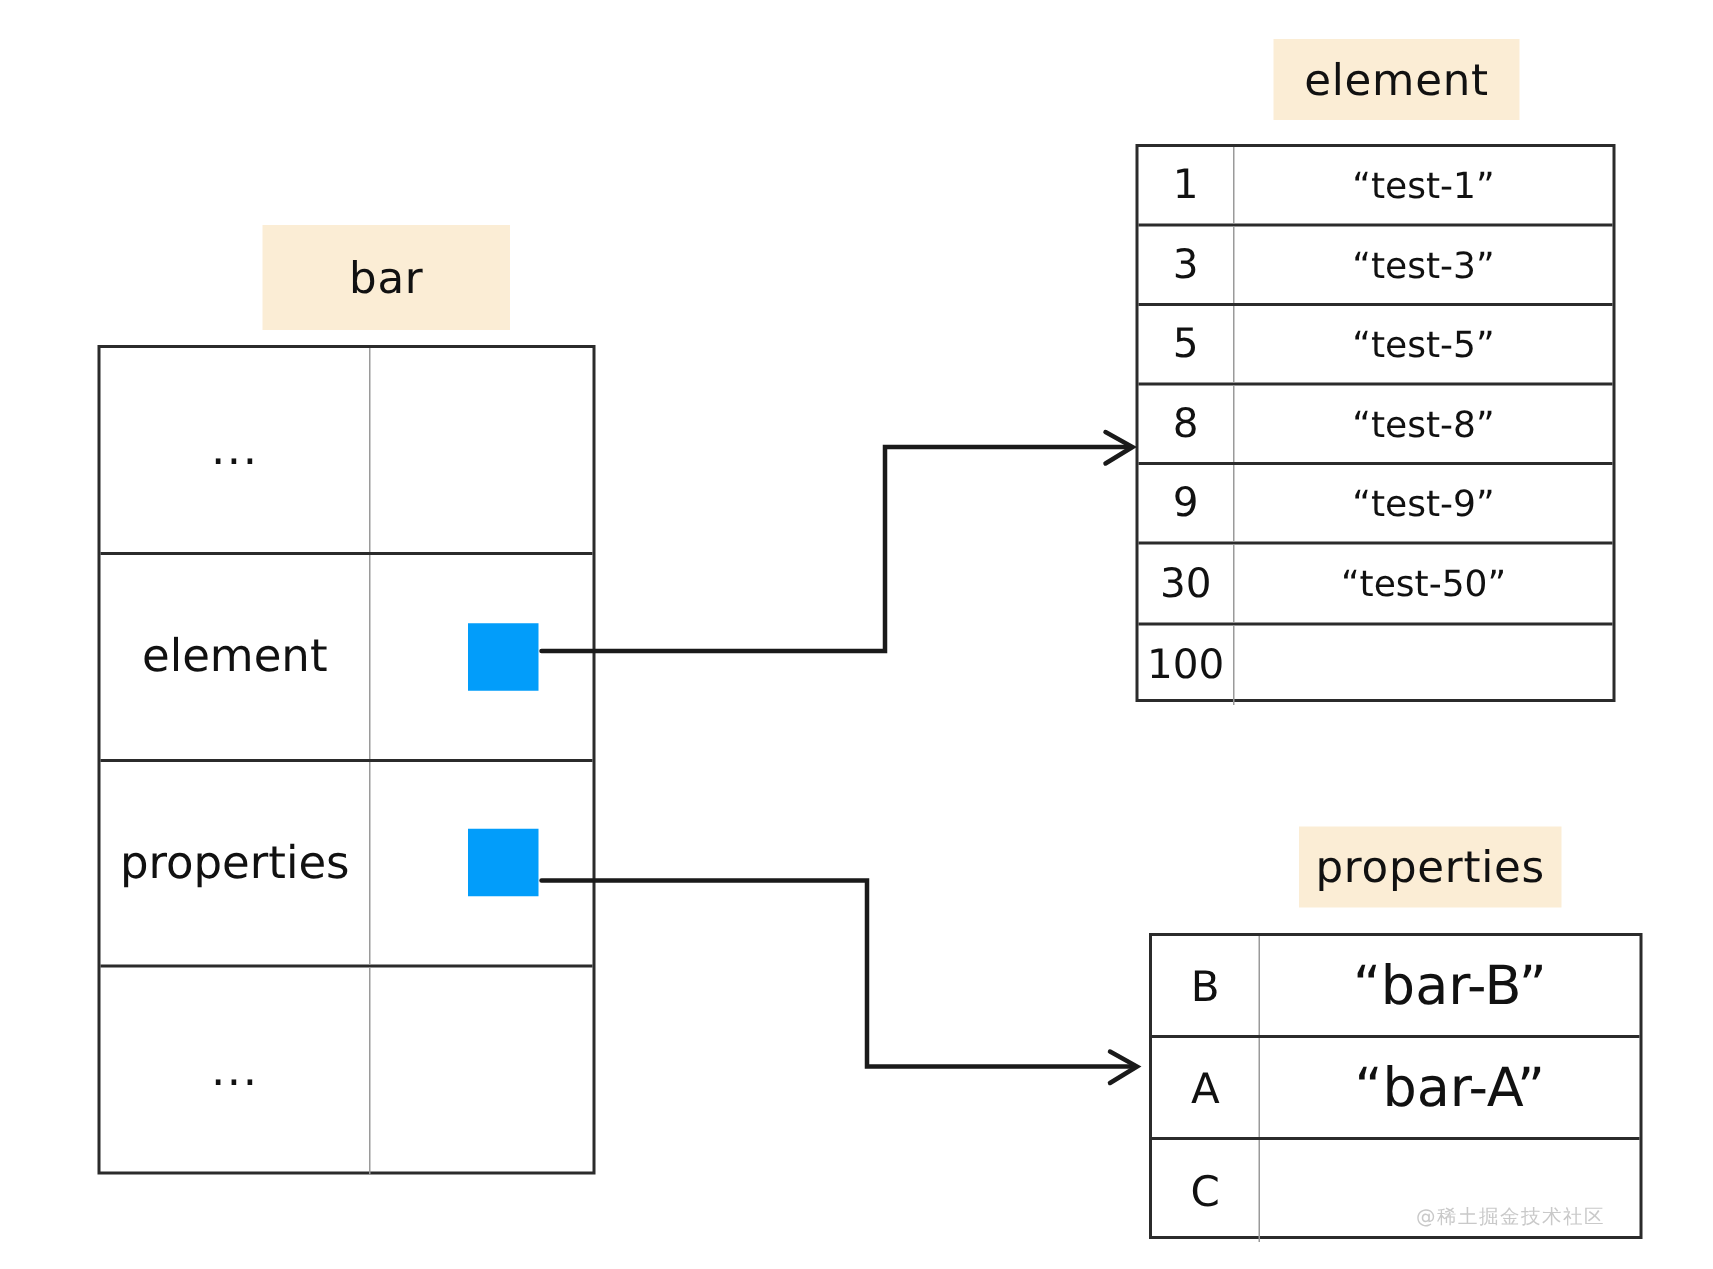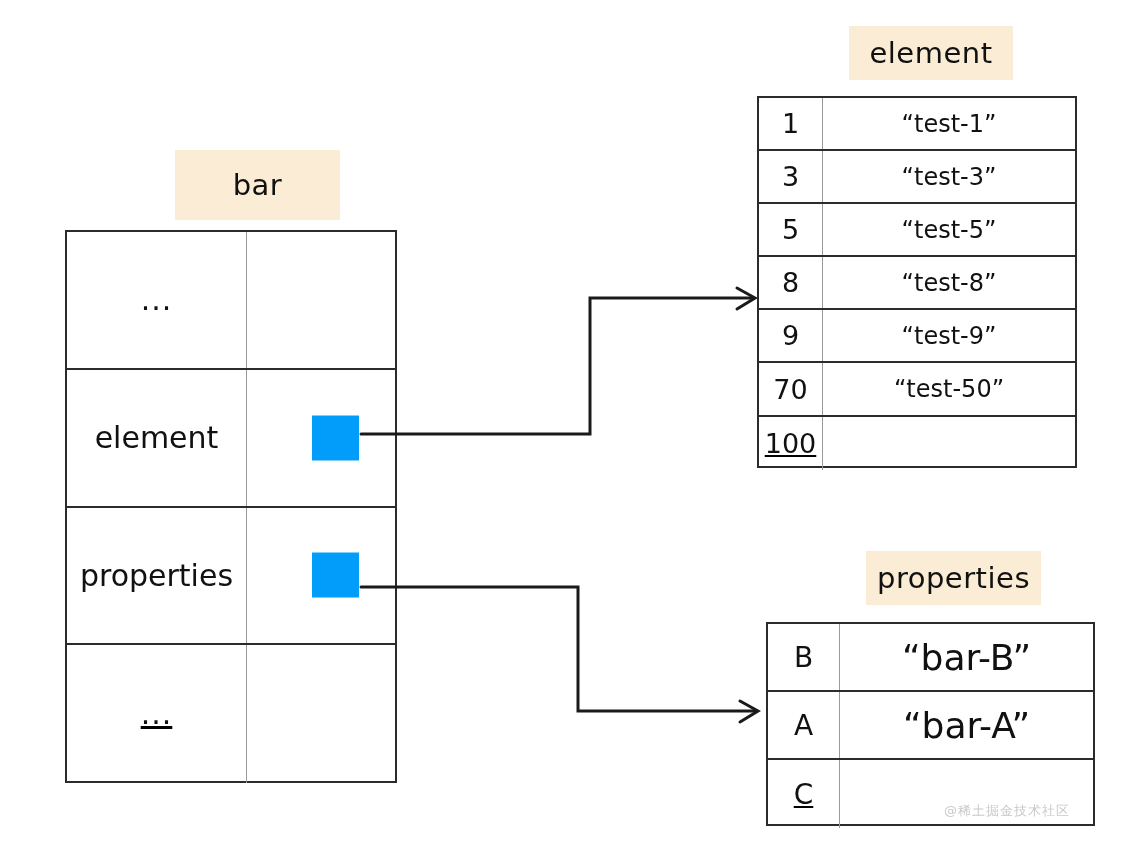--- a/index.html
+++ b/index.html
@@ -29,21 +29,21 @@
     position:absolute;
     border:2px solid #2b2b2b;
     box-sizing:border-box;
     background:#fff;
   }
   .trow{
     display:flex;
     box-sizing:border-box;
     border-bottom:2px solid #2b2b2b;
   }
-  .trow:last-child{border-bottom:none;text-decoration:underline;}
+  .trow:last-child{border-bottom:none;}
   .cell-k{
     box-sizing:border-box;
     display:flex;align-items:center;justify-content:center;
     border-right:1.5px solid #9a9a9a;
     font-size:28px;color:#111;
   }
   .cell-v{
     box-sizing:border-box;
     flex:1;
     display:flex;align-items:center;justify-content:center;
@@ -152,21 +152,21 @@
     </div>
     <div class="trow">
       <div class="cell-k">8</div>
       <div class="cell-v">“test-8”</div>
     </div>
     <div class="trow">
       <div class="cell-k">9</div>
       <div class="cell-v">“test-9”</div>
     </div>
     <div class="trow">
-      <div class="cell-k">70</div>
+      <div class="cell-k">30</div>
       <div class="cell-v">“test-50”</div>
     </div>
     <div class="trow">
       <div class="cell-k">100</div>
     </div>
   </div>
 
   <div class="tbl" id="properties-table">
     <div class="trow">
       <div class="cell-k">B</div>

